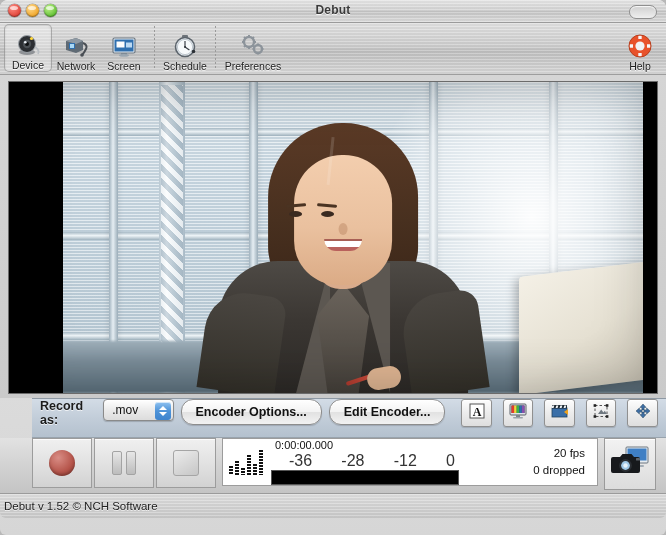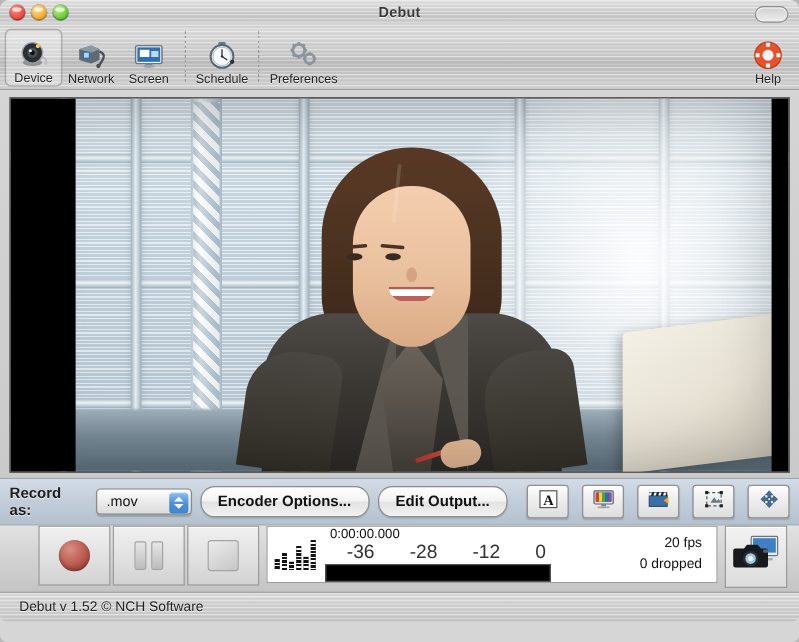--- a/index.html
+++ b/index.html
@@ -220,22 +220,22 @@
   .vid-vignette{position:absolute;inset:0;box-shadow:inset 0 0 60px rgba(0,0,0,0.28);}
   .pillar-l{position:absolute;left:0;top:0;bottom:0;width:54px;background:#000;}
   .pillar-r{position:absolute;right:0;top:0;bottom:0;width:14px;background:#000;}
 
   
   .recbar{
     height:40px;
     background:linear-gradient(180deg,#d3dce6 0%,#c2cdd9 50%,#b4c1ce 100%);
     border-top:1px solid #8e99a4;
     border-bottom:1px solid #98a3ad;
-    display:flex;align-items:center;
-    padding:0 8px;box-sizing:border-box;gap:7px;
+    display:flex;align-items:flex-start;
+    padding:0 8px;box-sizing:border-box;gap:7px;margin-left:32px;
   }
   .rec-label{font-size:12.5px;color:#1c1c1c;font-weight:bold;
     text-shadow:0 1px 0 rgba(255,255,255,0.7);margin-right:2px;}
   .popup{
     position:relative;width:82px;height:22px;
     background:linear-gradient(180deg,#ffffff,#eaeaea 52%,#dcdcdc);
     border:1px solid #8a8a8a;border-radius:4px;
     display:flex;align-items:center;padding-left:8px;box-sizing:border-box;
     font-size:12px;color:#111;
     box-shadow:0 1px 1px rgba(0,0,0,0.18), inset 0 1px 0 #fff;
@@ -319,21 +319,21 @@
   }
 
   
   .statusbar{
     height:24px;
     background:
       repeating-linear-gradient(180deg,
         rgba(255,255,255,0.5) 0px, rgba(255,255,255,0) 1px,
         rgba(0,0,0,0.04) 2px, rgba(255,255,255,0) 3px),
       linear-gradient(180deg,#dcdcdc,#c7c7c7);
-    display:flex;align-items:center;padding-left:16px;box-sizing:border-box;
+    display:flex;align-items:center;padding-left:4px;box-sizing:border-box;
     border-radius:0 0 6px 6px;
   }
   .status-txt{font-size:11.5px;color:#222;text-shadow:0 1px 0 rgba(255,255,255,0.7);}
 
   
   .watermark{
     position:absolute;left:6px;top:455px;
     font-size:40px;font-weight:bold;color:rgba(255,255,255,0.62);
     letter-spacing:-1px;pointer-events:none;
     text-shadow:0 1px 2px rgba(0,0,0,0.10);
@@ -524,21 +524,21 @@
 
     <div class="popup">
       <span>.mov</span>
       <span class="popup-arrows">
         <span class="tri-up"></span>
           <span class="tri-dn"></span>
       </span>
     </div>
 
     <div class="cap-btn">Encoder Options...</div>
-    <div class="cap-btn">Edit Output...</div>
+    <div class="cap-btn">Edit Encoder...</div>
 
     <div class="sq-btn sq-gap">
       <span>
         <svg width="16" height="16" viewBox="0 0 16 16">
           <rect x="1" y="1" width="14" height="14" fill="#fff" stroke="#555" stroke-width="1"></rect>
           <text x="8" y="12.5" font-family="Liberation Serif, serif" font-size="12" font-weight="bold" text-anchor="middle" fill="#111">A</text>
         </svg>
       </span>
     </div>
 

